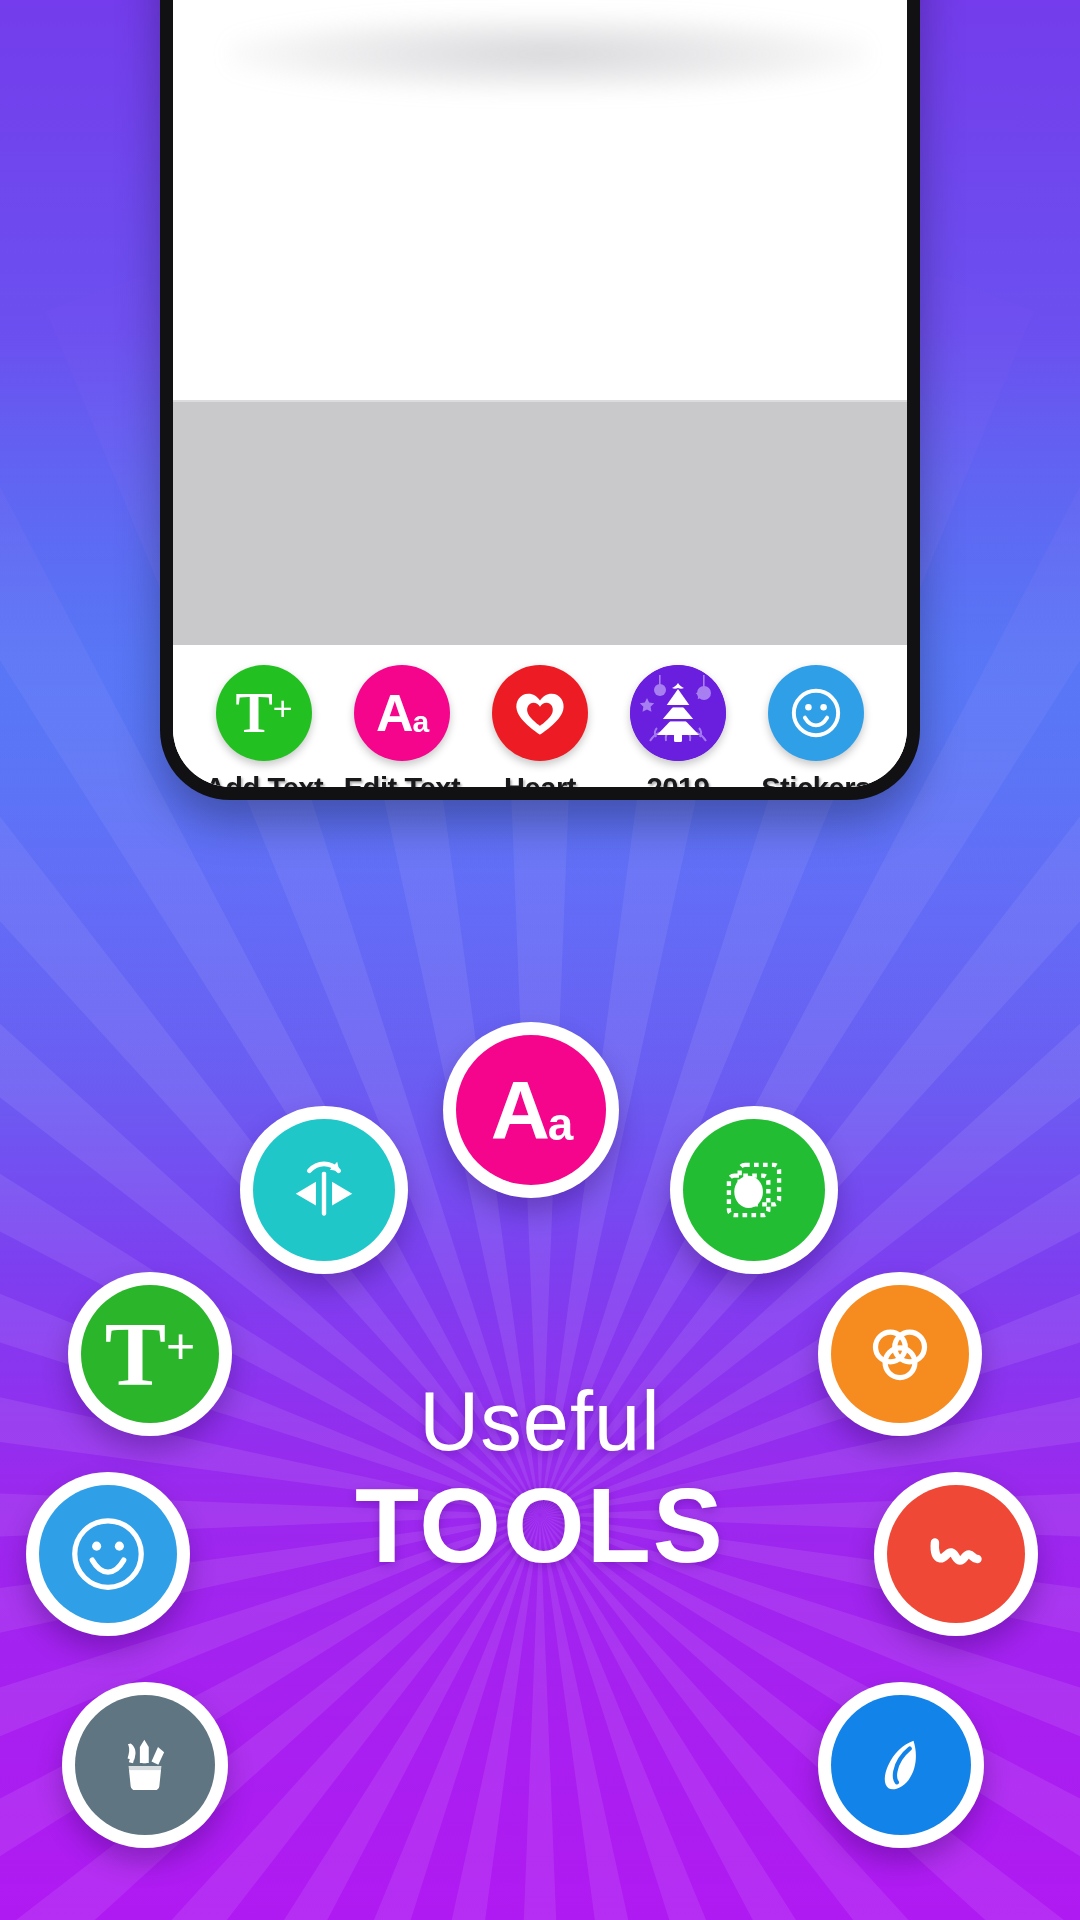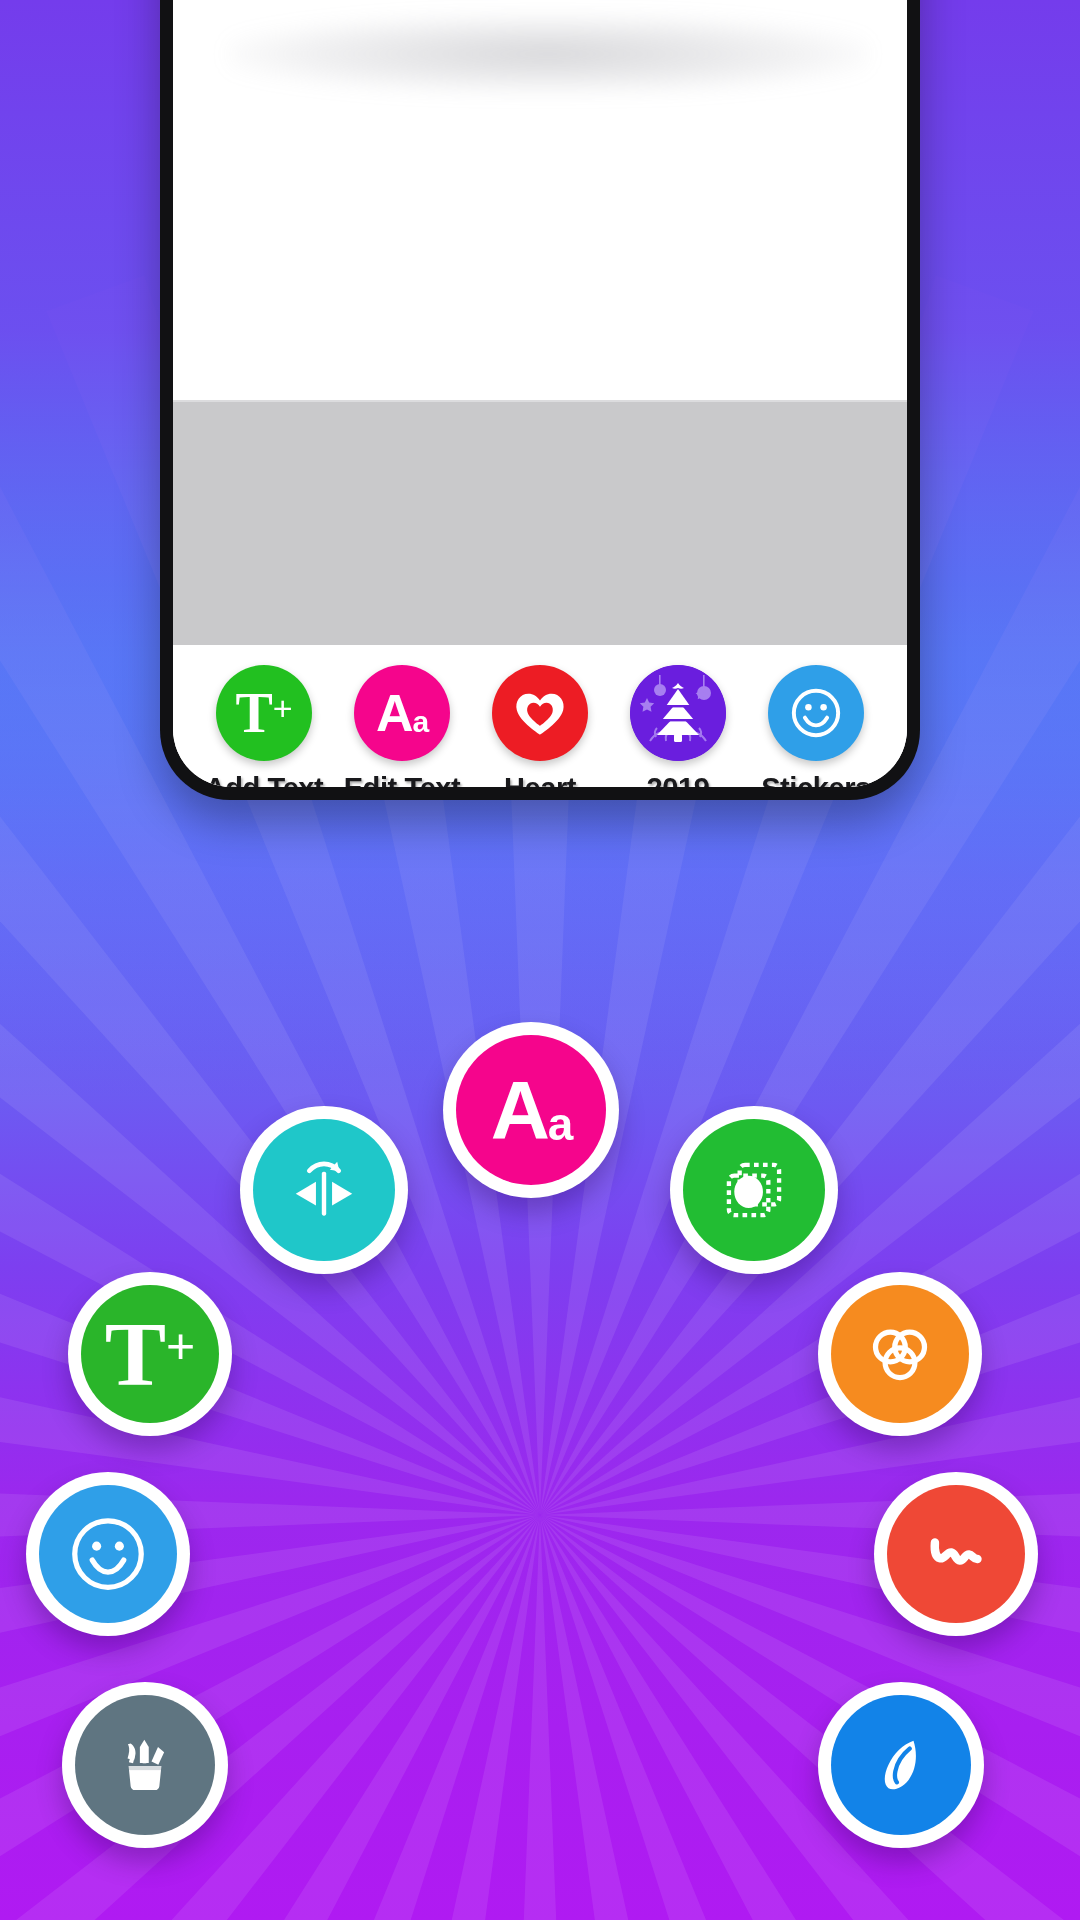--- a/index.html
+++ b/index.html
@@ -367,13 +367,15 @@
       <svg width="80" height="80" viewBox="0 0 48 48" aria-hidden="true">
         <path d="M31.5 9.5c2.6 8 1.8 17.4-3.2 23.8-3.6 4.6-9 6.4-11.8 4.6-3-2-3-8 0-14C19.6 17.2 25 11.8 31.5 9.5z" fill="#fff"></path>
         <path d="M29.2 14.2c-4.4 3.6-7.6 8.4-8.6 13.6-.5 2.6-.2 5 .9 6.6" fill="none" stroke="#1283e8" stroke-width="2.6" stroke-linecap="round"></path>
       </svg>
     </div>
   </div>
 
 </div>
 
 <div id="headline">
+  <div id="headline-top">Useful</div>
+  <div id="headline-bottom">TOOLS</div>
 </div>
 
 </body></html>

